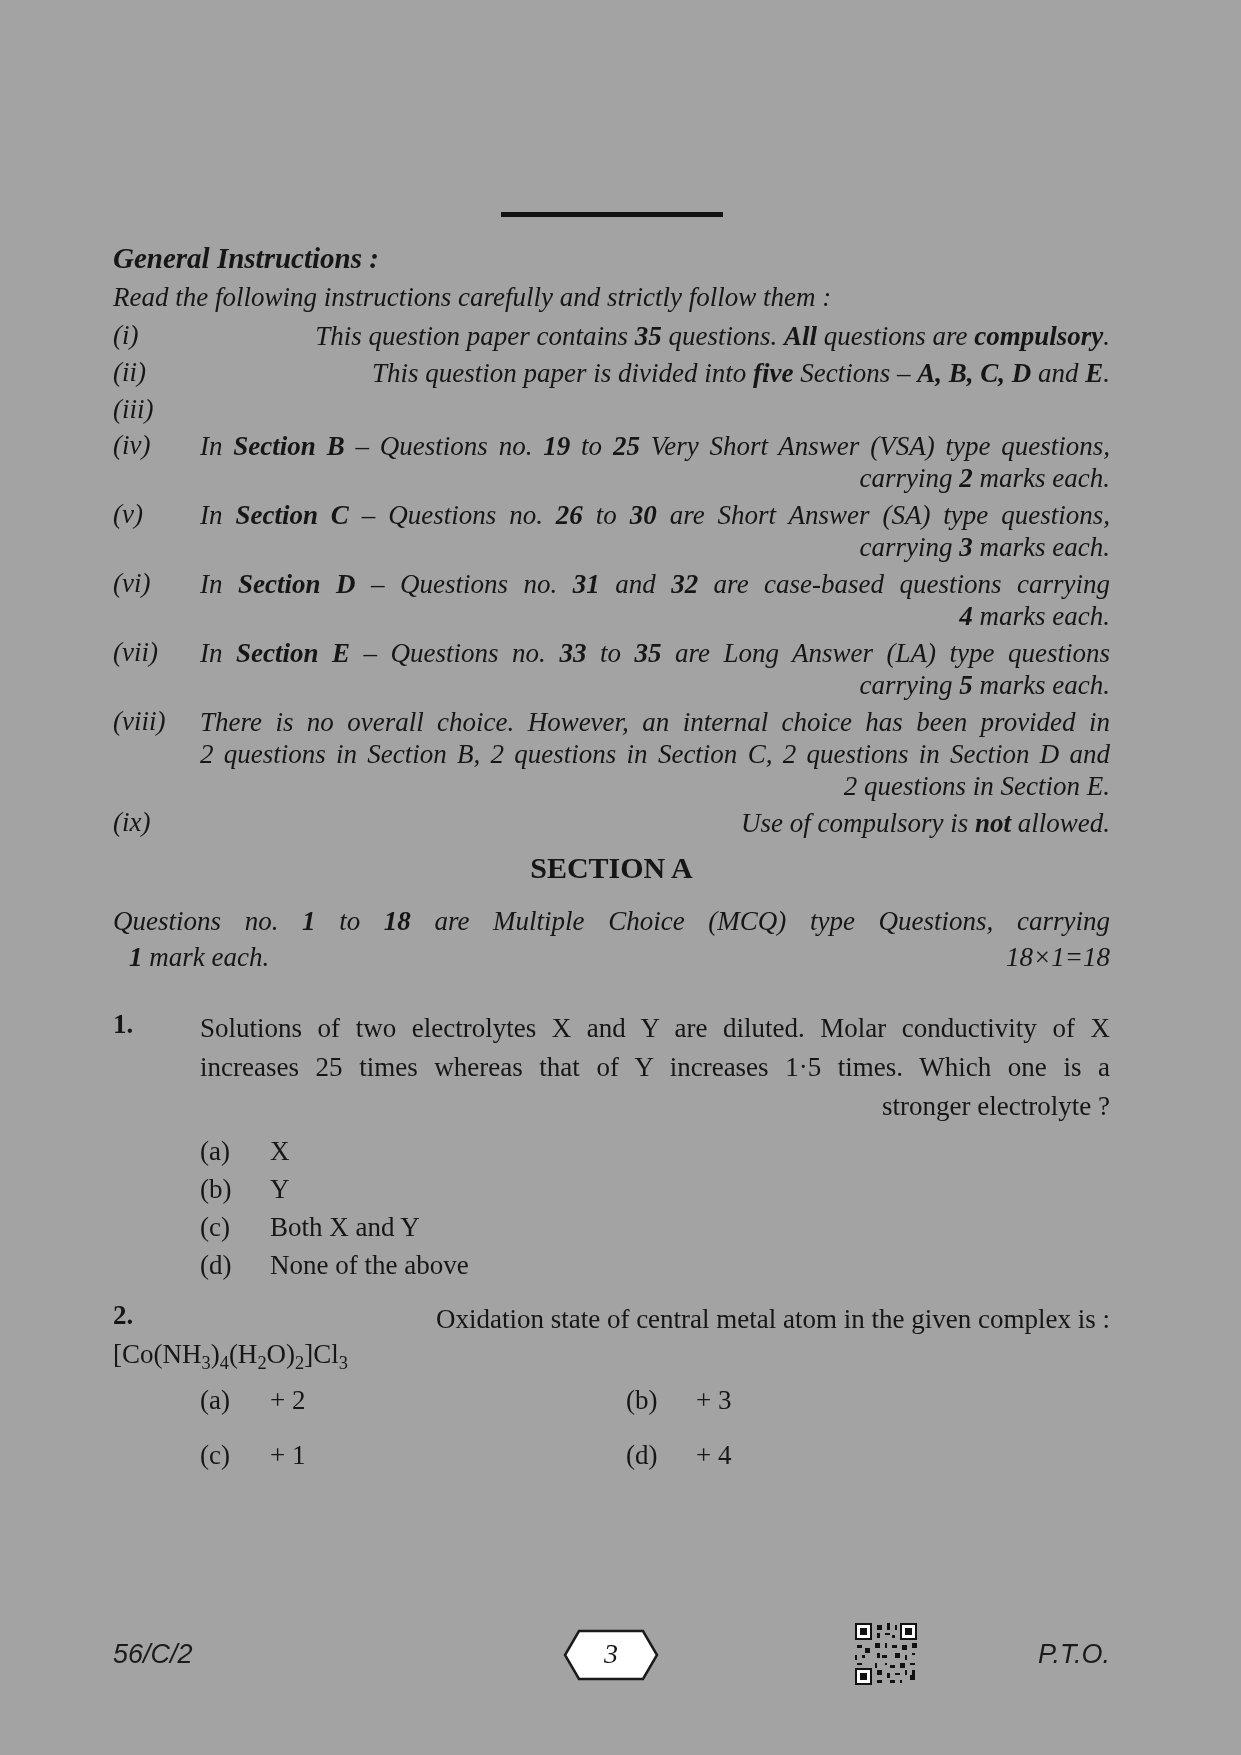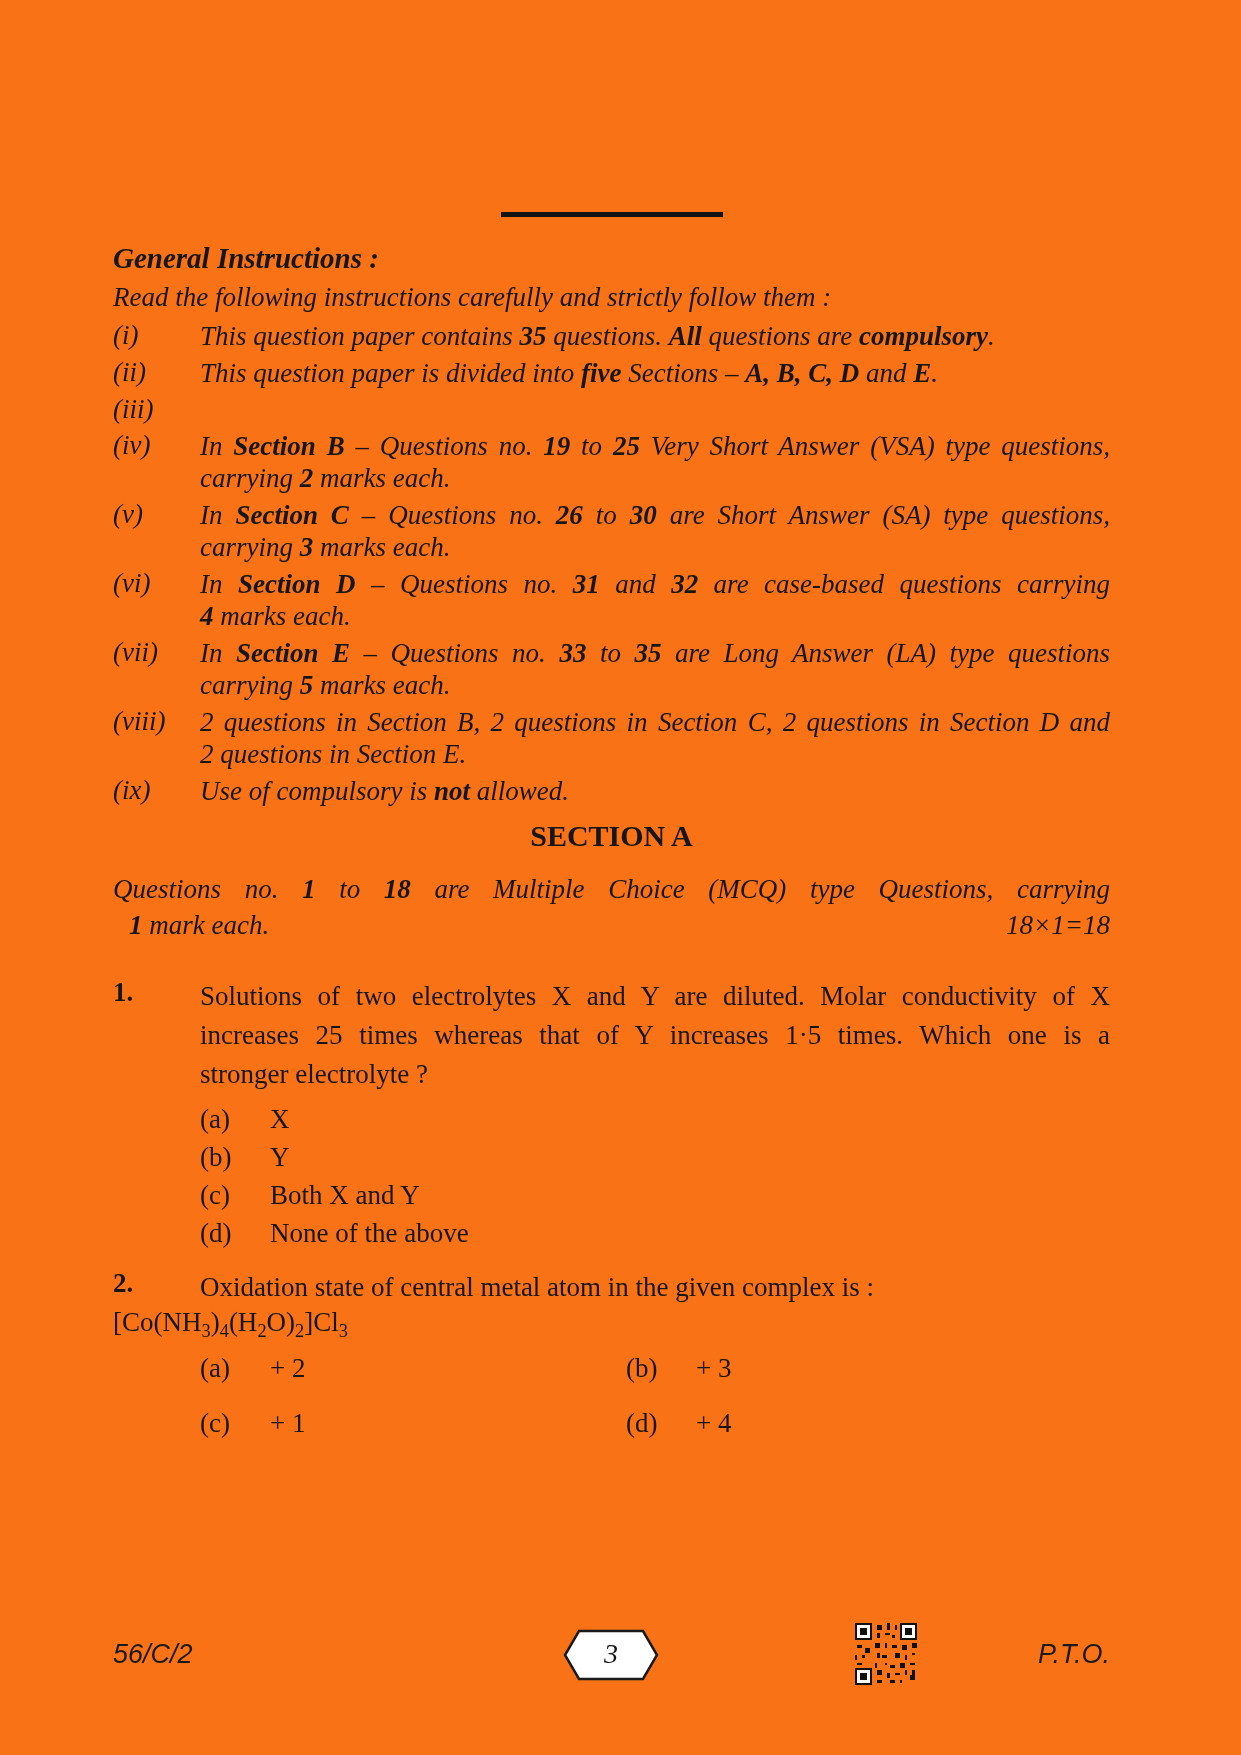--- a/index.html
+++ b/index.html
@@ -1,33 +1,33 @@
 <!DOCTYPE html>
 <html><head>
 <meta charset="utf-8">
 <style>
   html,body { margin:0; padding:0; background:#d9d9d9; }
   .page {
     position:relative; width:1241px; height:1755px; margin:0 auto;
-    background:#f97316; font-family:"Liberation Serif", serif; color:#161616;
+    background:#a3a3a3; font-family:"Liberation Serif", serif; color:#161616;
     overflow:hidden;
   }
   .content { position:absolute; left:113px; top:0; width:997px; }
 
   .rule { width:222px; height:5px; background:#131313; margin:212px auto 0 auto; }
 
   .gi-head { margin-top:24px; font-size:29px; font-weight:bold; font-style:italic; line-height:34px; }
   .gi-sub  { margin-top:5px;  font-size:27px; font-style:italic; line-height:34px; }
   .gi-list { margin-top:6px; }
   .gi-item { display:flex; margin-top:5px; font-size:27px; font-style:italic; }
   .gi-num  { width:87px; flex:none; }
   .gi-body { flex:1; min-width:0; }
 
   .jl { text-align:justify; text-align-last:justify; }
-  .ll { text-align:left; }
+  .ll { text-align:right; }
   .gi-body .jl, .gi-body .ll { line-height:32px; }
 
   .b { font-weight:bold; }
   .sub { font-size:0.68em; vertical-align:-0.30em; }
 
   .section-head { margin-top:10px; text-align:center; font-weight:bold; font-size:30px; line-height:38px; }
 
   .intro { margin-top:16px; font-style:italic; font-size:27px; }
   .intro .jl { line-height:36px; }
   .intro-line2 { display:flex; justify-content:space-between; line-height:36px;margin-left:16px; }
@@ -115,20 +115,21 @@
       <div class="gi-item">
         <span class="gi-num">(vii)</span>
         <div class="gi-body">
             <div class="jl"><span>In </span><span class="b">Section E</span><span> – Questions no. </span><span class="b">33</span><span> to </span><span class="b">35</span><span> are Long Answer (LA) type questions</span></div>
             <div class="ll"><span>carrying </span><span class="b">5</span><span> marks each.</span></div>
           </div>
       </div>
       <div class="gi-item">
         <span class="gi-num">(viii)</span>
         <div class="gi-body">
+            <div class="jl"><span>There is no overall choice. However, an internal choice has been provided in</span></div>
             <div class="jl"><span>2 questions in Section B, 2 questions in Section C, 2 questions in Section D and</span></div>
             <div class="ll"><span>2 questions in Section E.</span></div>
           </div>
       </div>
       <div class="gi-item">
         <span class="gi-num">(ix)</span>
         <div class="gi-body">
             <div class="ll"><span>Use of compulsory is </span><span class="b">not</span><span> allowed.</span></div>
           </div>
       </div>

